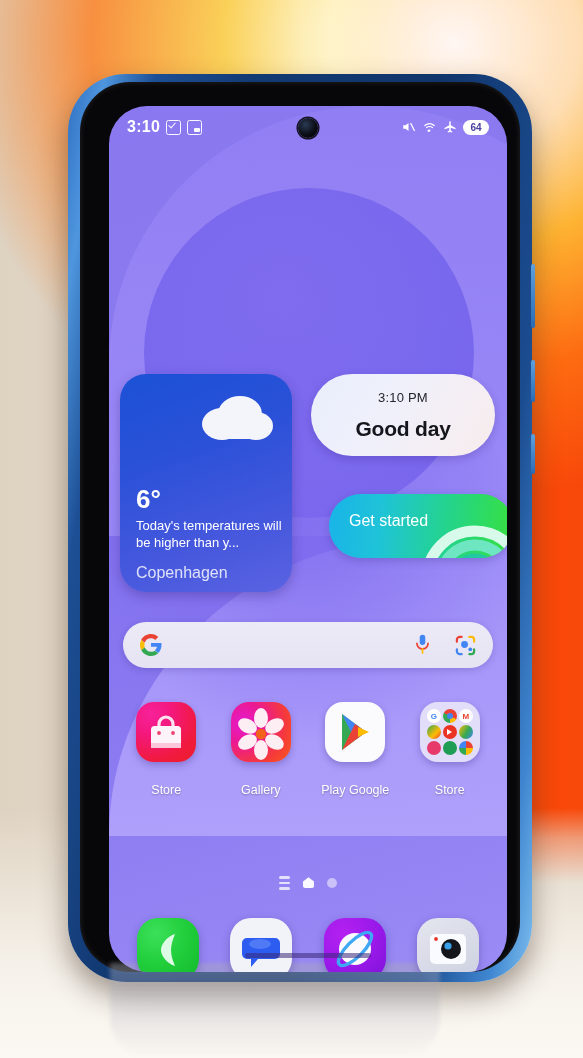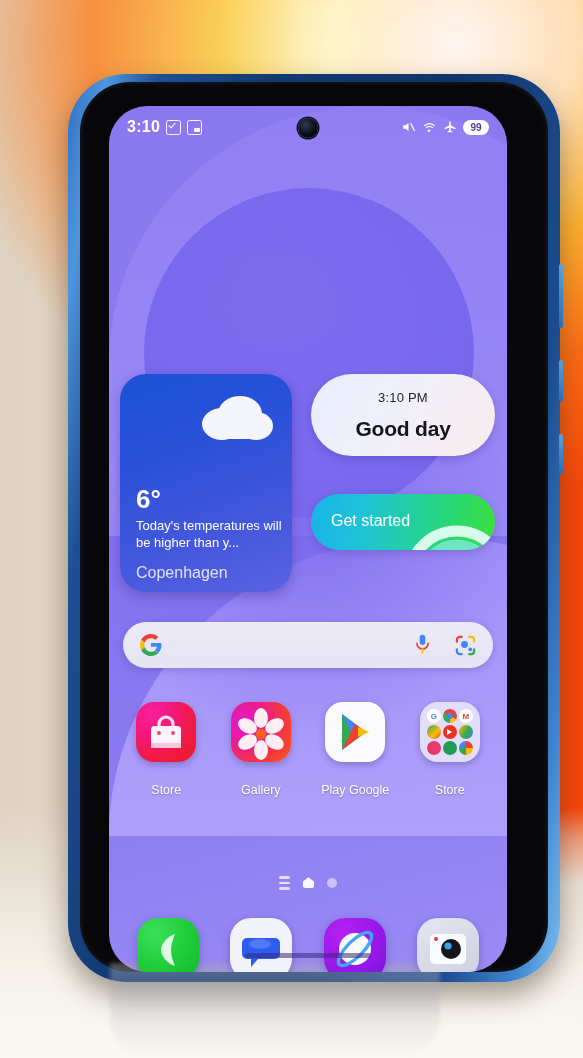--- a/index.html
+++ b/index.html
@@ -22,21 +22,21 @@
       rgba(226,214,198,0) 0%, rgba(232,222,208,.55) 12%,
       #e9e1d4 30%, #f2ece3 52%, #f7f3ec 70%, #fbf8f3 100%);
   }
   #photo-shadow{position:absolute;left:60px;right:20px;bottom:120px;height:60px;
     background:radial-gradient(60% 100% at 50% 50%, rgba(120,105,90,.35), rgba(120,105,90,0) 70%);
     filter:blur(8px);}
   
   #phone{position:absolute;left:68px;top:74px;width:464px;height:908px;
     border-radius:58px;
     background:linear-gradient(100deg,#2f6fc2 0%,#4e96de 6%,#1d4f95 14%,#123a73 30%,#10356b 60%,#1b4c90 82%,#3f86d0 93%,#7fc0f0 100%);
-    box-shadow:0 14px 28px rgba(60,45,30,.45);padding-left:28px;}
+    box-shadow:0 14px 28px rgba(60,45,30,.45);}
   #phone-bezel{position:absolute;left:12px;top:8px;right:12px;bottom:10px;
     border-radius:50px;background:#070709;
     box-shadow:inset 0 0 6px rgba(255,255,255,.12);}
   #screen{position:absolute;left:29px;top:24px;width:398px;height:866px;
     border-radius:38px;overflow:hidden;
     background:linear-gradient(165deg,#8a78f0 0%,#8b79ef 20%,#8272ee 45%,#8c7bf1 70%,#9b8bf5 100%);}
   
   .wp-circle{position:absolute;border-radius:50%;}
   #wp1{left:35px;top:82px;width:330px;height:330px;
     background:radial-gradient(circle at 42% 34%,#7b68ee 0%,#7464ec 55%,#6f5eea 100%);opacity:.85;}
@@ -75,21 +75,21 @@
   #w-temp{position:absolute;left:16px;top:110px;color:#fff;font-size:26px;font-weight:bold;}
   #w-desc{position:absolute;left:16px;right:2px;top:144px;color:#fff;font-size:13px;
     line-height:1.28;font-weight:500;}
   #w-city{position:absolute;left:16px;top:190px;color:rgba(255,255,255,.82);font-size:16px;}
   #clockwidget{position:absolute;left:202px;top:0;width:184px;height:82px;border-radius:41px;
     background:linear-gradient(120deg,#e9eefc 0%,#eef0fb 35%,#f4eef4 70%,#f7ecec 100%);
     display:flex;flex-direction:column;align-items:center;justify-content:center;
     box-shadow:0 3px 9px rgba(40,25,110,.22);}
   #cw-time{font-size:13px;color:#23242c;letter-spacing:.2px;}
   #cw-greet{font-size:21px;font-weight:bold;color:#15161c;margin-top:12px;letter-spacing:-.2px;}
-  #getstarted{position:absolute;left:202px;top:120px;width:184px;height:56px;border-radius:38px;
+  #getstarted{position:absolute;left:220px;top:120px;width:184px;height:64px;border-radius:38px;
     background:linear-gradient(95deg,#18b4e8 0%,#1fc3d8 28%,#22d09f 55%,#2ad96d 78%,#3ae03f 100%);
     overflow:hidden;box-shadow:0 3px 9px rgba(40,25,110,.22);}
   #gs-label{position:absolute;left:20px;top:16px;color:#fff;font-size:16px;line-height:1.35;font-weight:500;}
   #gs-waves{position:absolute;right:-14px;top:-10px;width:110px;height:100px;}
   
   #searchbar{position:absolute;left:14px;top:516px;width:370px;height:46px;border-radius:23px;
     background:linear-gradient(180deg,#eceaf6,#e6e4f3);
     display:flex;align-items:center;padding:0 16px;box-sizing:border-box;z-index:5;
     box-shadow:0 2px 7px rgba(40,25,110,.2);}
   #search-spacer{flex:1;}
@@ -176,21 +176,21 @@
           </svg>
           <svg width="15" height="14" viewBox="0 0 24 24">
             <path d="M12 18.5a1.7 1.7 0 100 .1z" fill="#fff"></path>
             <path d="M4 9.5a13 13 0 0116 0" stroke="#fff" stroke-width="2" fill="none" stroke-linecap="round"></path>
             <path d="M7 13a8.5 8.5 0 0110 0" stroke="#fff" stroke-width="2" fill="none" stroke-linecap="round"></path>
             <circle cx="12" cy="18" r="1.7" fill="#fff"></circle>
           </svg>
           <svg width="14" height="14" viewBox="0 0 24 24">
             <path d="M12 2c.8 0 1.3.8 1.3 1.8v5.4l8.2 4.6v2.1l-8.2-2.5v4.6l2.6 1.9v1.6L12 20.6l-3.9.9v-1.6l2.6-1.9v-4.6l-8.2 2.5v-2.1l8.2-4.6V3.8C10.7 2.8 11.2 2 12 2z" fill="#fff"></path>
           </svg>
-          <span id="batt">99</span>
+          <span id="batt">64</span>
         </div>
       </div>
       <div id="camera-hole"></div>
 
       <div id="widgets">
 
         <div id="weather">
           <svg id="cloud" viewBox="0 0 86 48">
             <g fill="#f4f5fa">
               <ellipse cx="30" cy="30" rx="20" ry="16"></ellipse>

